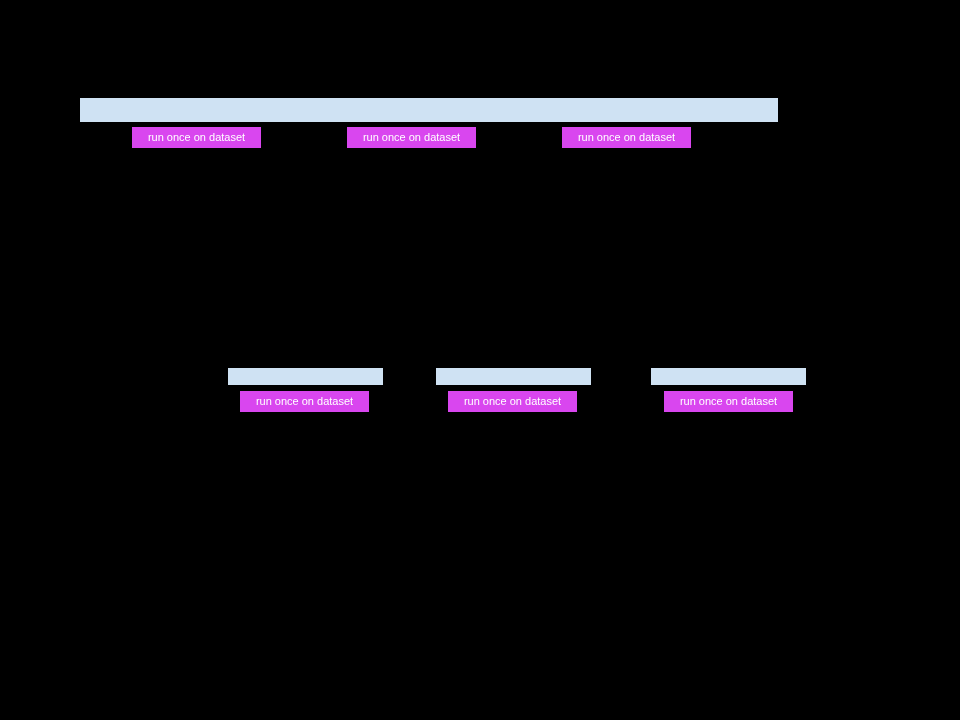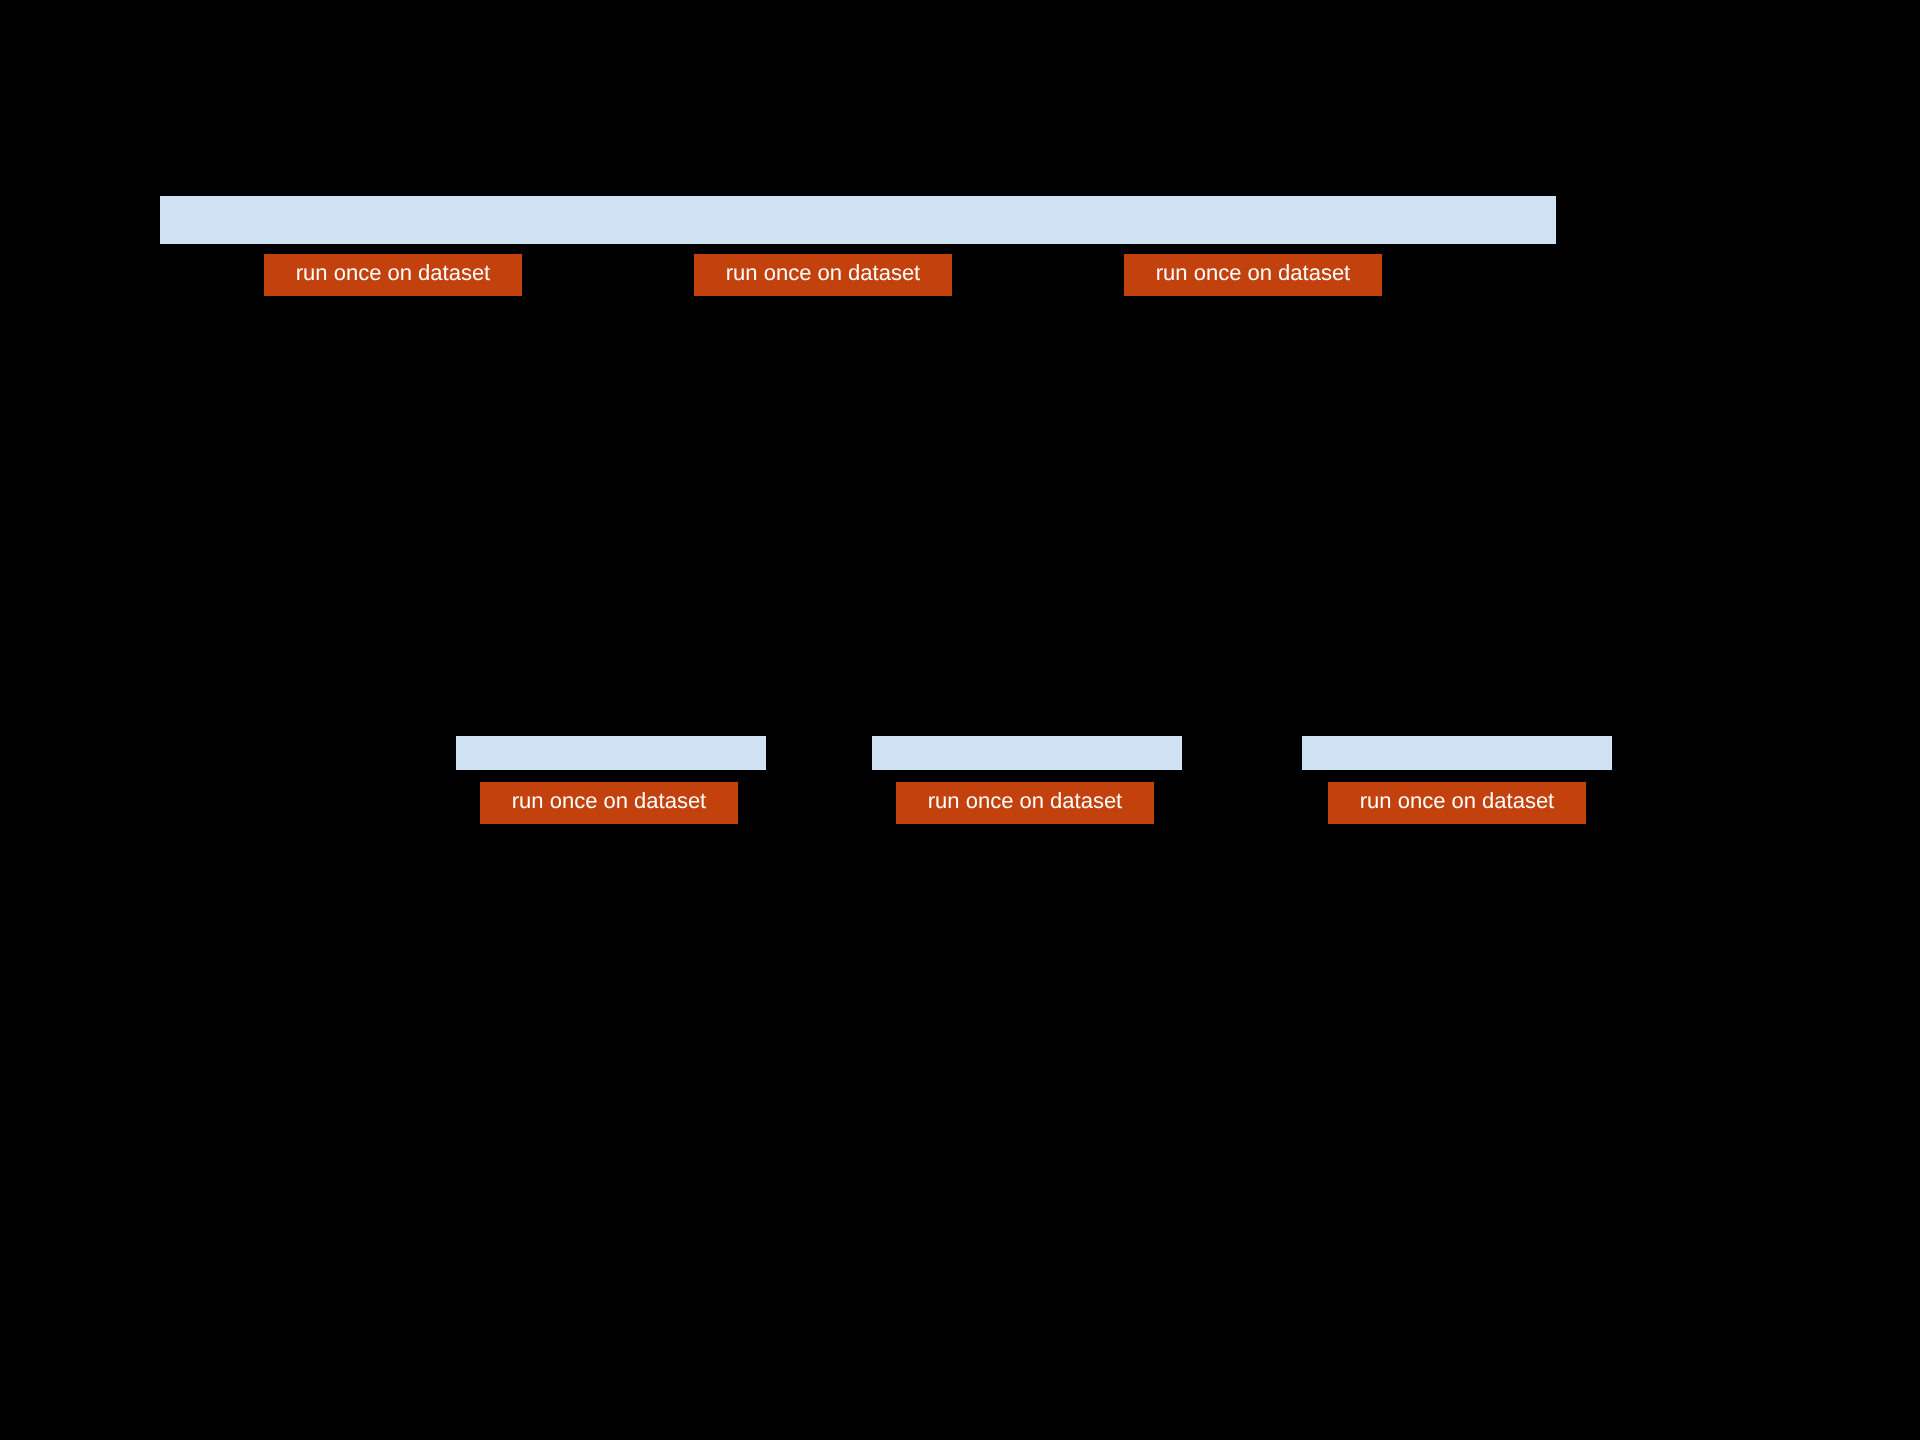--- a/index.html
+++ b/index.html
@@ -30,21 +30,21 @@
     width: 155px;
     height: 17px;
   }
   .bar-mid-1 { left: 228px; }
   .bar-mid-2 { left: 436px; }
   .bar-mid-3 { left: 651px; }
   .run-btn {
     position: absolute;
     width: 129px;
     height: 21px;
-    background: #c2410c;
+    background: #d946ef;
     border: none;
     color: #ffffff;
     font-family: "Liberation Sans", sans-serif;
     font-size: 11px;
     line-height: 21px;
     text-align: center;
     padding: 0;
     display: block;
     cursor: pointer;
   }

